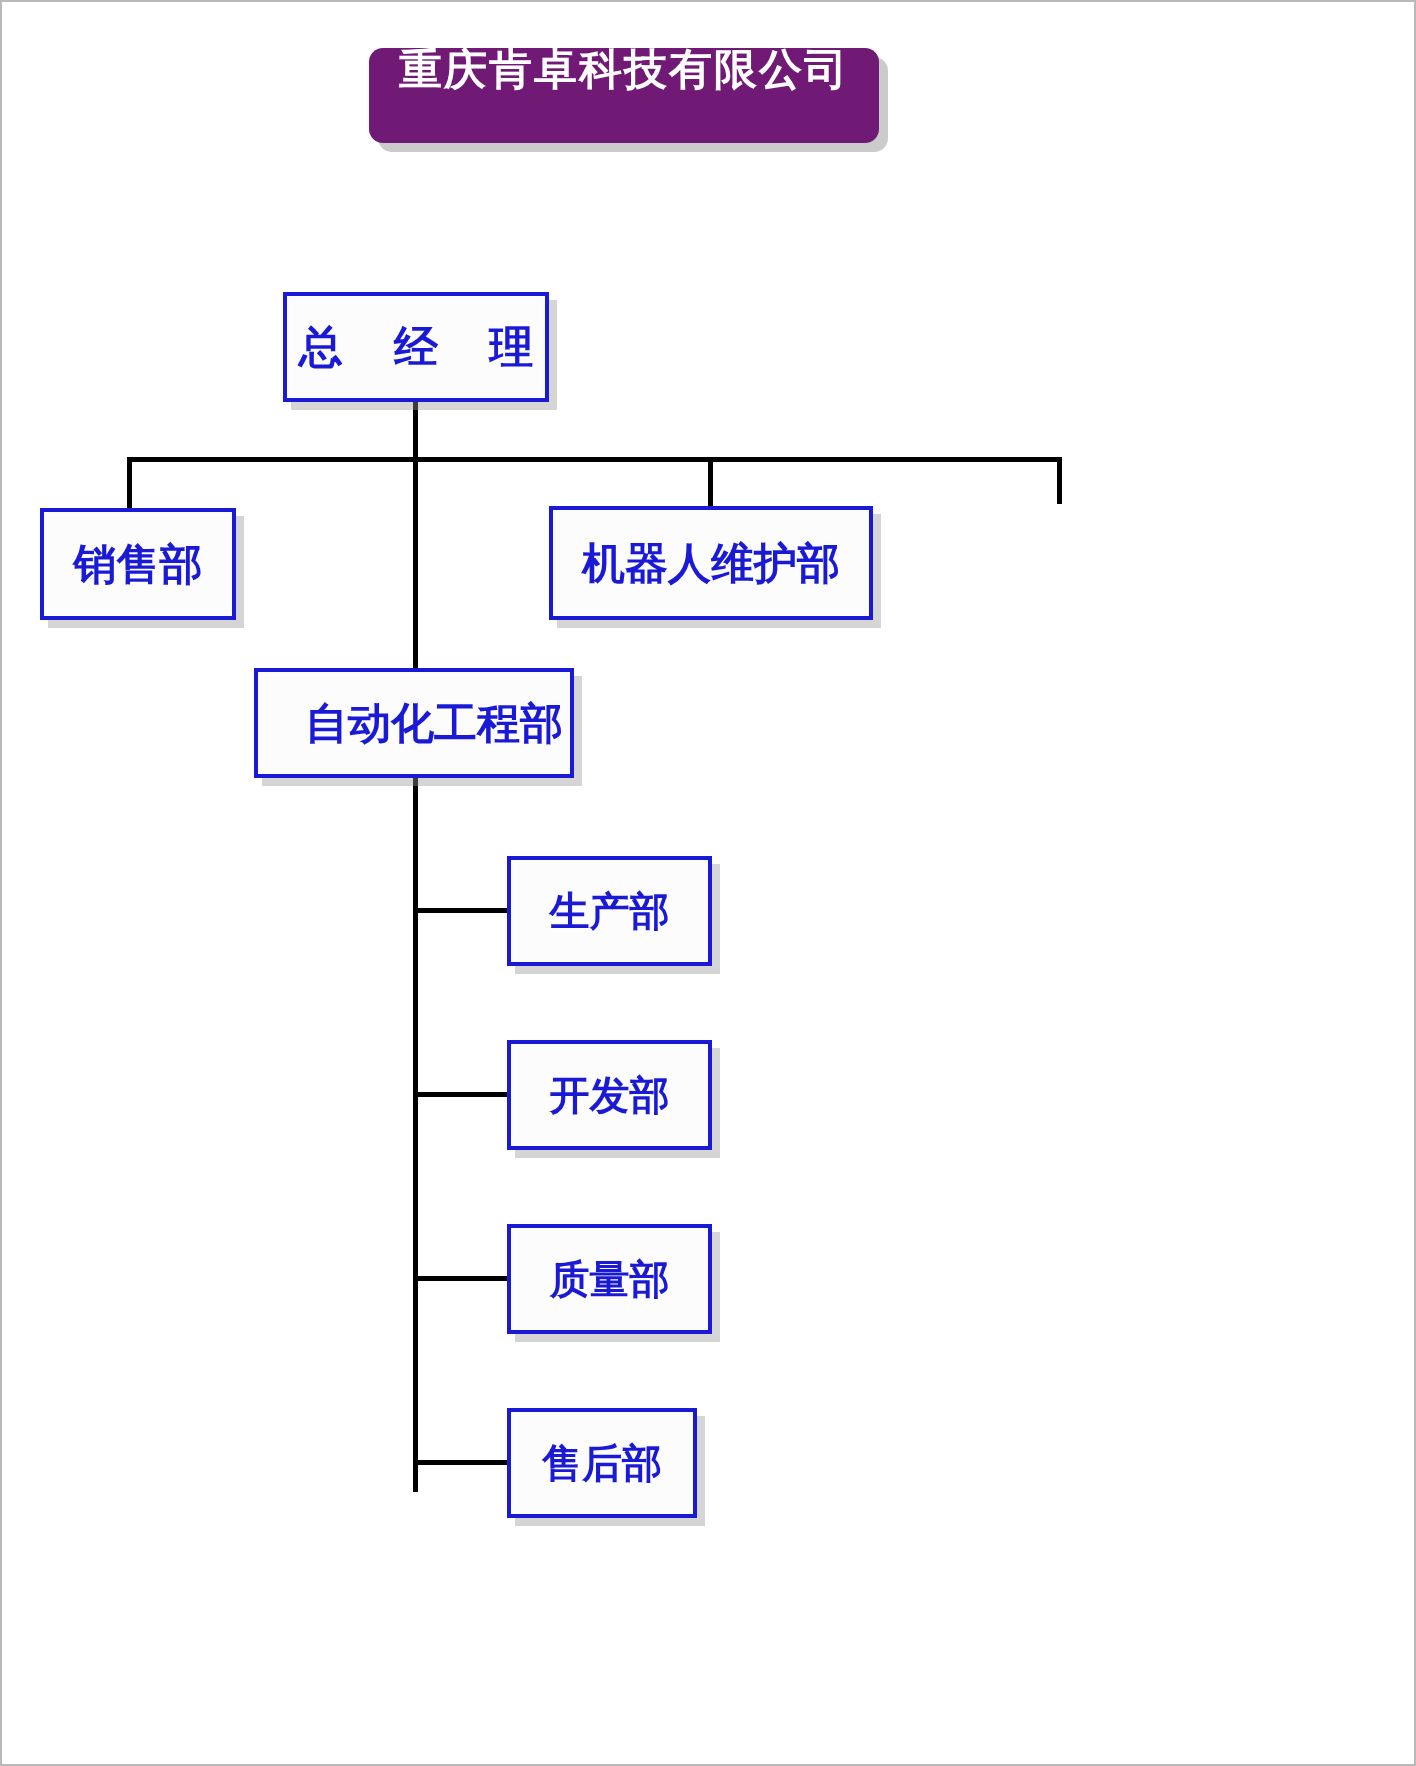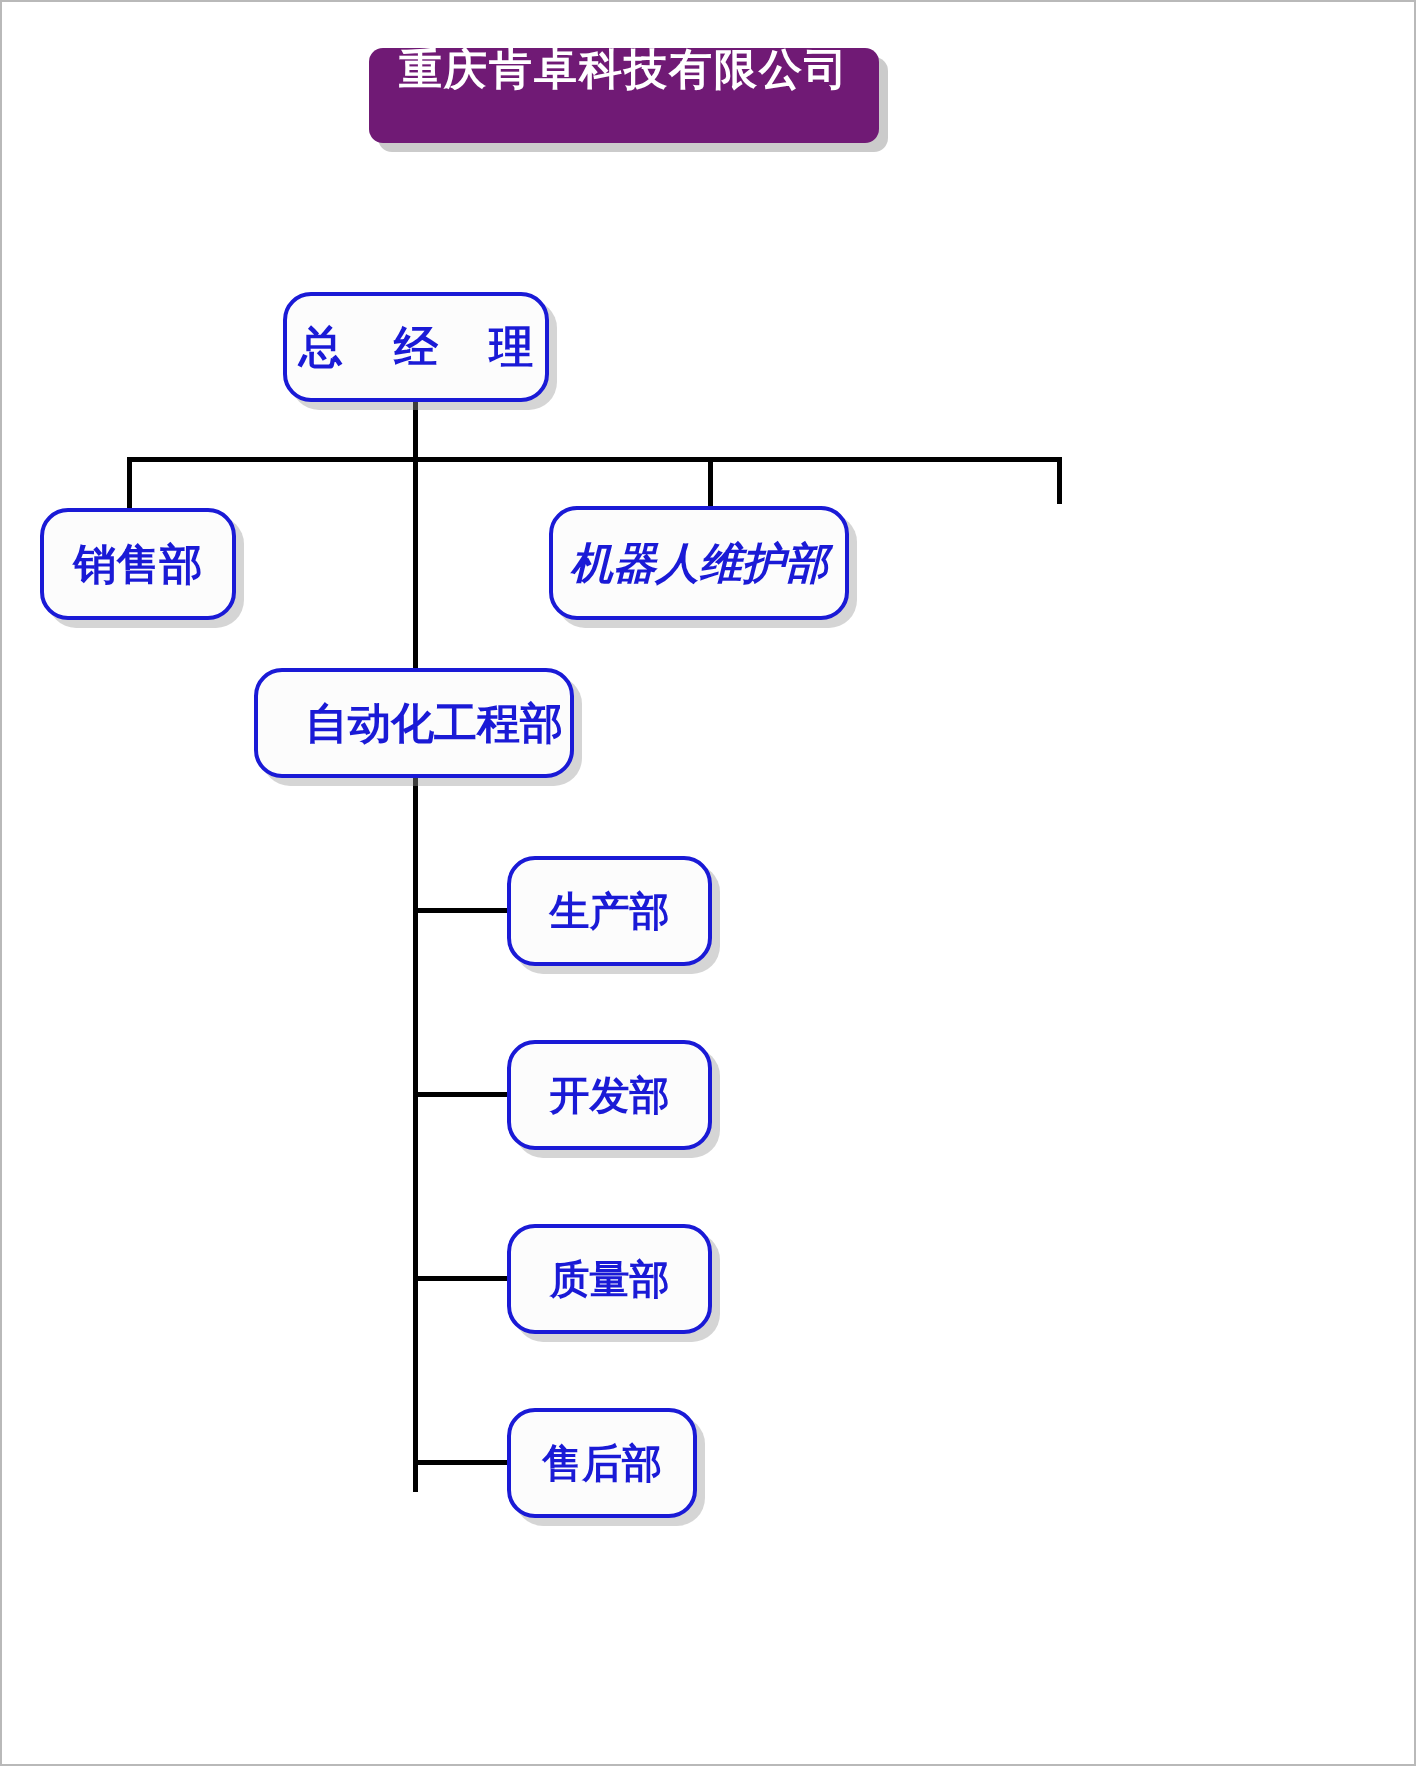--- a/index.html
+++ b/index.html
@@ -45,21 +45,21 @@
     white-space: nowrap;
     font-family: "DejaVu Sans", "Liberation Sans", sans-serif;
   }
 
   
   .node {
     position: absolute;
     box-sizing: border-box;
     background: #fcfcfc;
     border: 4px solid #1a1ad6;
-    border-radius: 28px;
+    border-radius: 0;
     display: flex;
     align-items: center;
     justify-content: center;
     box-shadow: 8px 8px 0 0 rgba(150,150,150,0.40);
     z-index: 4;
   }
   .node .node-label {
     color: #1a1ad6;
     font-weight: bold;
     line-height: 1;
@@ -67,21 +67,21 @@
     font-family: "DejaVu Sans", "Liberation Sans", sans-serif;
   }
 
   
   #node-gm        { left: 281px;  top: 290px;  width: 266px; height: 110px; }
   #node-gm .node-label { font-size: 44px; letter-spacing: 18px; text-indent: 18px; }
 
   #node-sales     { left: 38px;   top: 506px;  width: 196px; height: 112px; }
   #node-sales .node-label { font-size: 43px; }
 
-  #node-robot     { left: 547px;  top: 504px;  width: 300px; height: 114px; font-style: italic; }
+  #node-robot     { left: 547px;  top: 504px;  width: 324px; height: 114px; }
   #node-robot .node-label { font-size: 43px; }
 
   #node-electric  { left: 917px;  top: 500px;  width: 272px; height: 114px; }
   #node-electric .node-label { font-size: 43px; }
 
   #node-automation{ left: 252px;  top: 666px;  width: 320px; height: 110px; }
   #node-automation .node-label { font-size: 43px; margin-left: 40px; }
 
   #node-production{ left: 505px;  top: 854px;  width: 205px; height: 110px; }
   #node-production .node-label { font-size: 40px; }

